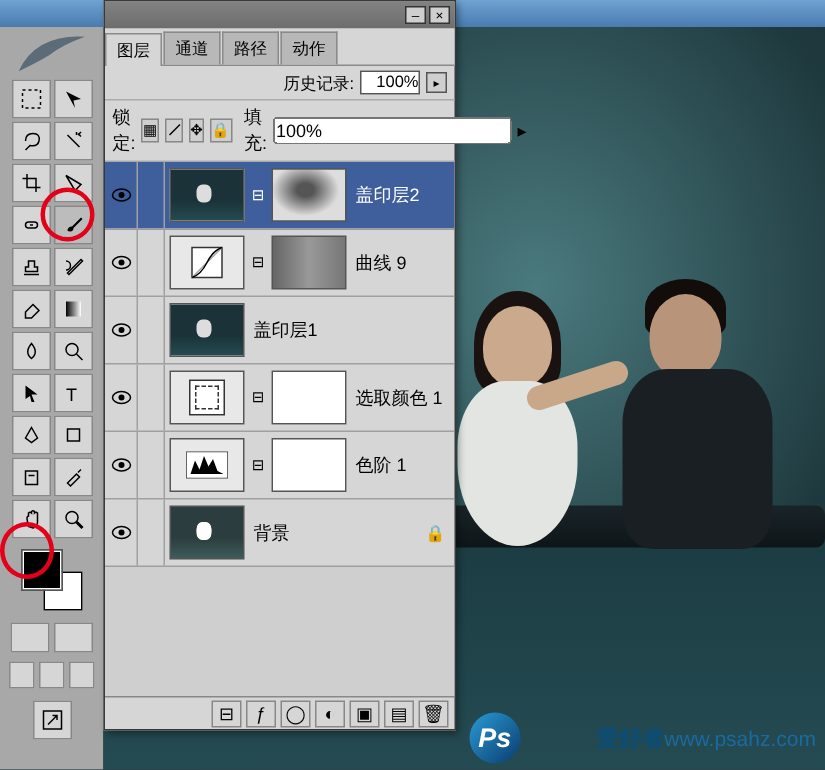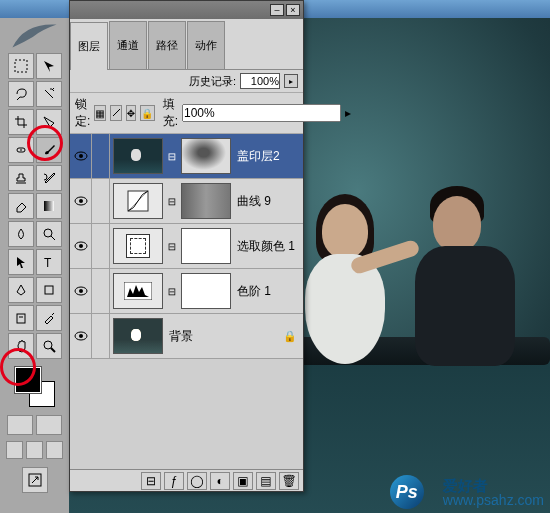--- a/index.html
+++ b/index.html
@@ -29,29 +29,29 @@
 .girl-head{width:46px;height:54px;background:#caa98c;border-radius:50% 50% 45% 45%;position:absolute;top:10px;left:22px;}
 .girl-hair{width:58px;height:70px;background:#1a1210;border-radius:50% 50% 30% 30%;position:absolute;top:0;left:16px;}
 .girl-body{width:80px;height:110px;background:#e3e5e2;border-radius:40% 40% 50% 50%;position:absolute;top:60px;left:5px;}
 .girl-arm{width:70px;height:16px;background:#c9a88a;border-radius:10px;position:absolute;top:55px;left:50px;transform:rotate(-18deg);}
 .boy{position:absolute;bottom:26%;left:72%;width:130px;height:200px;}
 .boy-head{width:48px;height:56px;background:#b8947a;border-radius:50% 50% 45% 45%;position:absolute;top:12px;left:18px;}
 .boy-hair{width:54px;height:38px;background:#120d0b;border-radius:50% 50% 20% 20%;position:absolute;top:2px;left:15px;}
 .boy-body{width:100px;height:120px;background:#1a1f24;border-radius:30% 30% 20% 20%;position:absolute;top:62px;left:0;}
 .wm{position:absolute;right:6px;bottom:4px;display:flex;align-items:center;gap:19px;}
 .wm-logo{width:34px;height:34px;border-radius:50%;background:linear-gradient(135deg,#2a9bd6,#0a3c6e);display:flex;align-items:center;justify-content:center;color:#fff;font-weight:bold;font-style:italic;font-size:18px;}
-.wm-text{display:flex;flex-direction:column;line-height:1;}
+.wm-text{display:flex;line-height:1;margin-left:32px;}
 .wm-cn{color:#0a4d7a;font-weight:bold;font-size:15px;}
 .wm-url{color:#1a6aa0;font-size:14px;}
 
 .pal{position:absolute;top:0;left:69px;width:235px;background:#d6d6d6;border:1px solid #3a3a3a;box-shadow:2px 2px 5px rgba(0,0,0,.4);}
 .pal-title{height:18px;background:linear-gradient(#828282,#6d6d6d);display:flex;justify-content:flex-end;align-items:center;padding:0 3px;gap:2px;}
 .pal-title .pbtn{width:14px;height:12px;background:#cfcfcf;border:1px solid #333;display:flex;align-items:center;justify-content:center;font-size:9px;}
 .tabs{display:flex;background:#d6d6d6;border-bottom:1px solid #8a8a8a;padding-top:2px;}
-.tab{padding:16px 7px;background:#b8b8b8;border:1px solid #8a8a8a;border-bottom:none;margin-right:1px;font-size:11px;cursor:pointer;}
+.tab{padding:3px 7px;background:#b8b8b8;border:1px solid #8a8a8a;border-bottom:none;margin-right:1px;font-size:11px;cursor:pointer;}
 .tab.active{background:#d6d6d6;position:relative;top:1px;}
 .opts{display:flex;align-items:center;padding:3px 5px;border-bottom:1px solid #aaa;gap:4px;}
 .opts select{height:18px;width:84px;font-size:11px;}
 .opts .arrow{width:14px;height:14px;background:#cfcfcf;border:1px solid #555;display:flex;align-items:center;justify-content:center;font-size:8px;}
 .opts label{font-size:11px;}
 .opts input{width:40px;height:16px;text-align:right;font-size:11px;border:1px solid #555;}
 .locks{display:flex;align-items:center;padding:3px 5px;border-bottom:1px solid #aaa;gap:4px;}
 .lockbox{width:16px;height:16px;background:#cfcfcf;border:1px solid #888;display:flex;align-items:center;justify-content:center;font-size:10px;}
 .layers{max-height:356px;overflow:hidden;}
 .lyr{display:flex;align-items:center;height:45px;border-bottom:1px solid #a0a0a0;}
@@ -327,20 +327,33 @@
             <path d="M2 22 Q8 20 12 12 Q16 4 22 2" fill="none" stroke="#000"></path>
           </svg>
         </div>
       <span class="link">⊟</span>
       <div class="thumb mask" style="background:#888">
           <div style="width:100%;height:100%;background:linear-gradient(90deg,#666,#999,#777)"></div>
         </div>
       <span class="lnm">曲线 9</span>
     </div>
 
+    <div class="lyr">
+      <div class="eye">
+          <svg viewBox="0 0 14 10">
+            <ellipse cx="7" cy="5" rx="6" ry="4" fill="none" stroke="#000"></ellipse>
+            <circle cx="7" cy="5" r="2" fill="#000"></circle>
+          </svg>
+        </div>
+      <div class="lockc"></div>
+      <div class="thumb">
+          <div class="mini-photo"></div>
+        </div>
+      <span class="lnm">盖印层1</span>
+    </div>
 
     <div class="lyr">
       <div class="eye">
           <svg viewBox="0 0 14 10">
             <ellipse cx="7" cy="5" rx="6" ry="4" fill="none" stroke="#000"></ellipse>
             <circle cx="7" cy="5" r="2" fill="#000"></circle>
           </svg>
         </div>
       <div class="lockc"></div>
       <div class="thumb adj">

